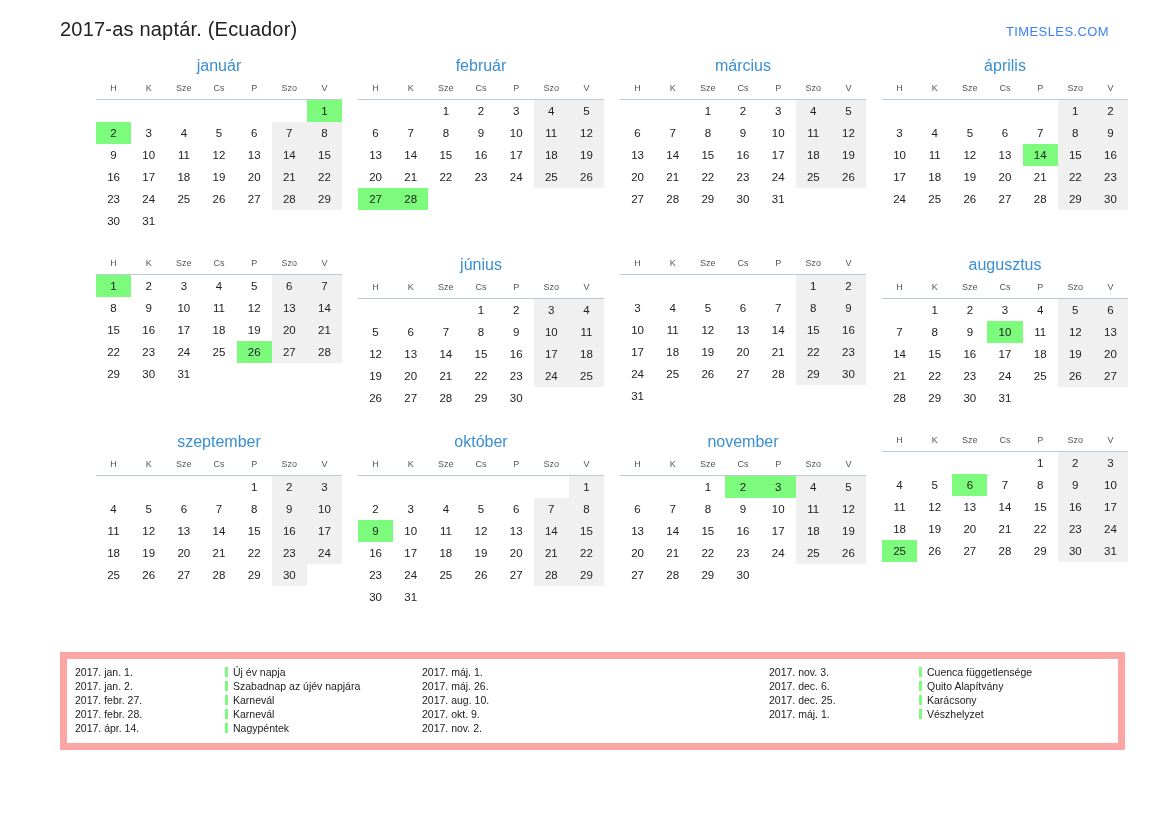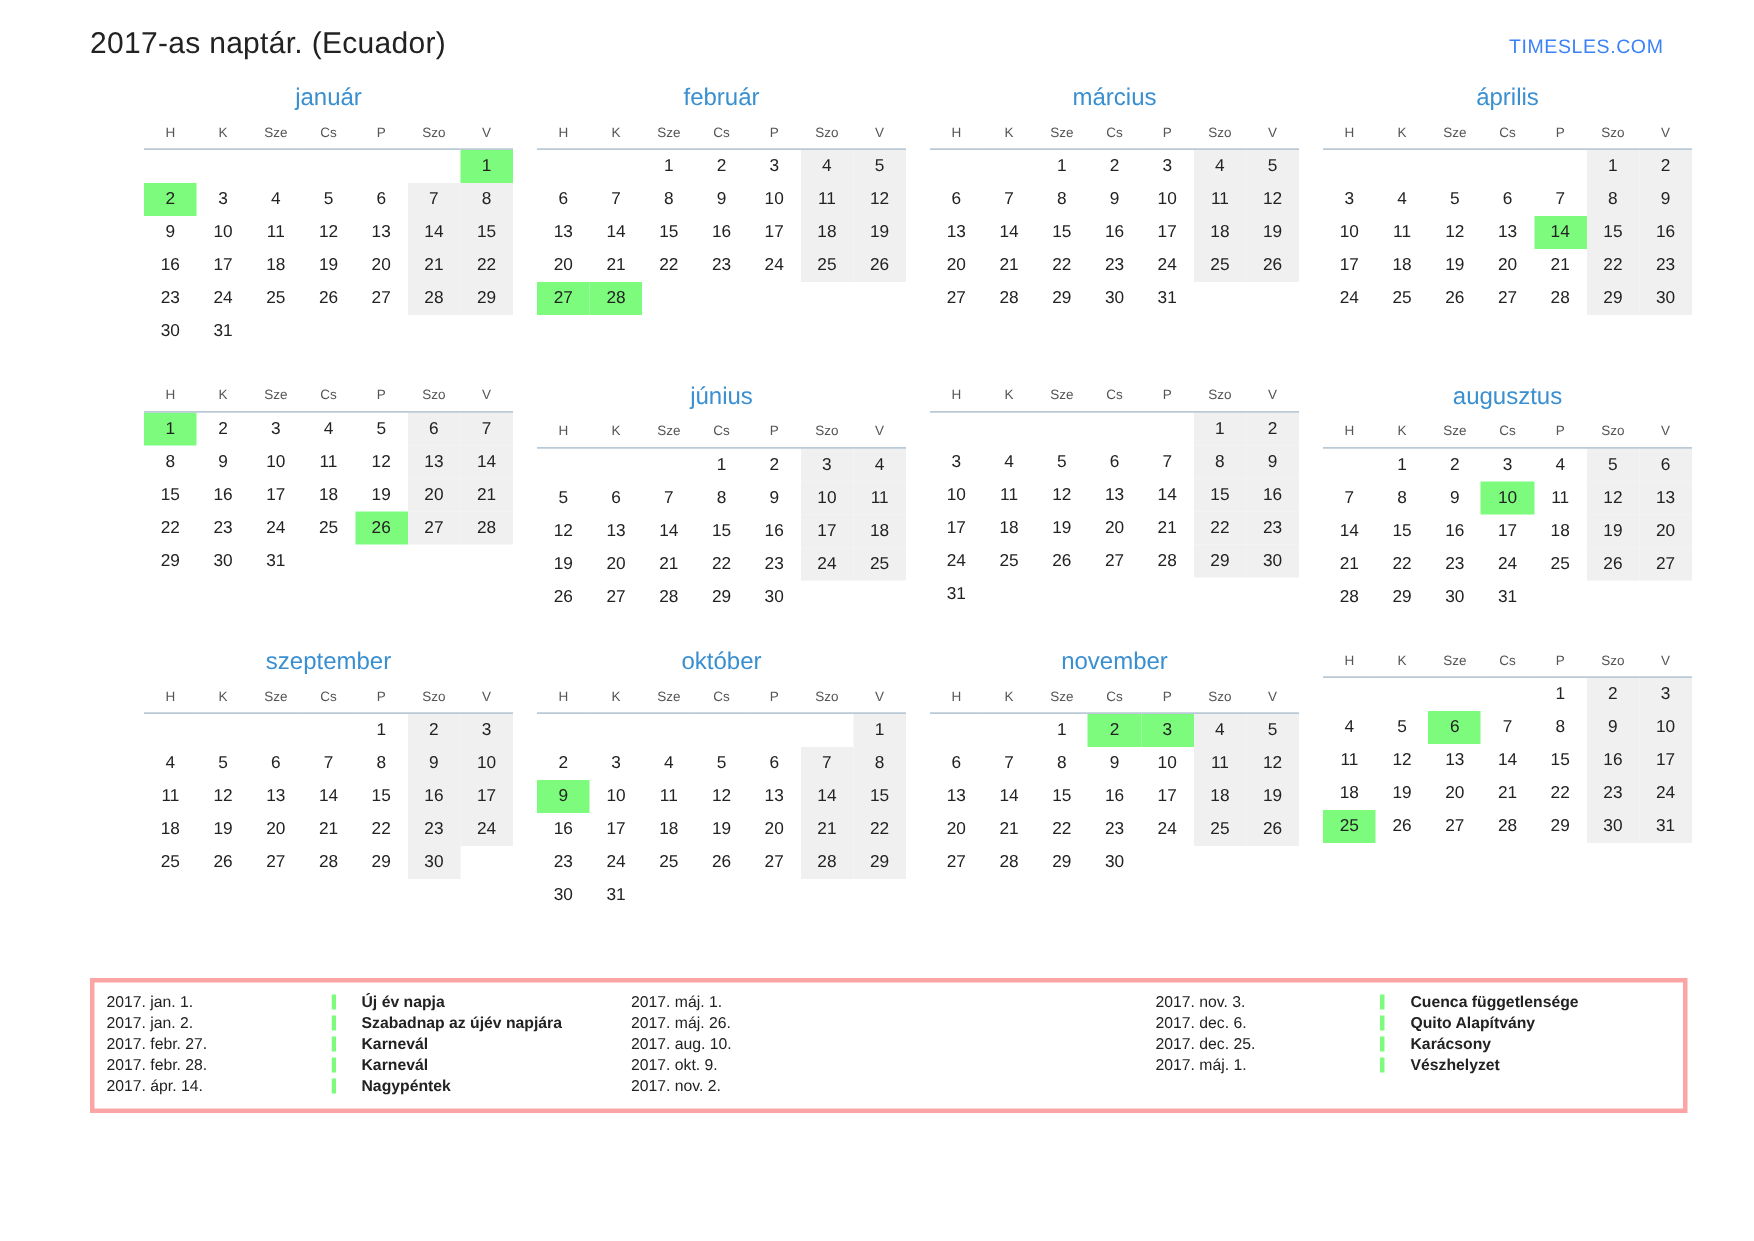--- a/index.html
+++ b/index.html
@@ -92,21 +92,21 @@
     line-height: 22px;
   }
   td.holiday .daybox {
     background: #7dfb7d;
   }
   .legend {
     position: absolute;
     left: 60px;
     right: 44px;
     top: 652px;
-    border: 3px solid #fca5a5;
+    border: 7px solid #fca5a5;
     padding: 6px 8px 8px 8px;
     box-sizing: border-box;
   }
   .legend-cols {
     display: grid;
     grid-template-columns: repeat(3, 1fr);
     column-gap: 6px;
   }
   .legend-col {
     display: flex;
@@ -119,23 +119,22 @@
     flex: 1 1 auto;
   }
   .legend-row {
     font-size: 10.5px;
     line-height: 14px;
     color: #222222;
     white-space: nowrap;
     overflow: hidden;
   }
   .legend-names .legend-row {
-    padding-left: 20px;
+    padding-left: 8px;
     position: relative;
-    font-weight: bold;
   }
   .legend-names .legend-row::before {
     content: "";
     position: absolute;
     left: 0;
     top: 2px;
     width: 3px;
     height: 10px;
     background: #7dfb7d;
   }

